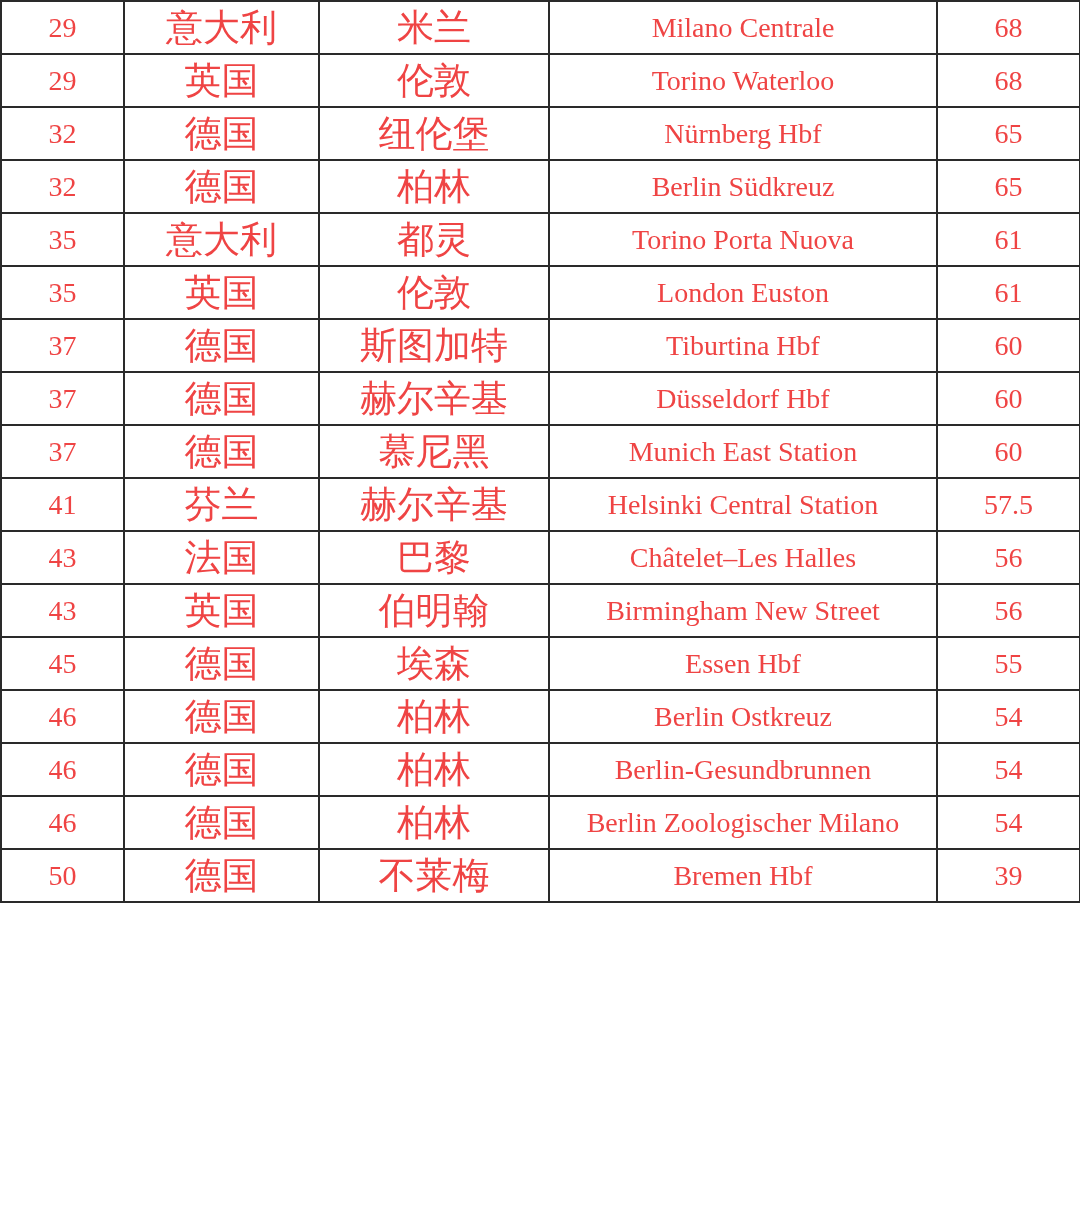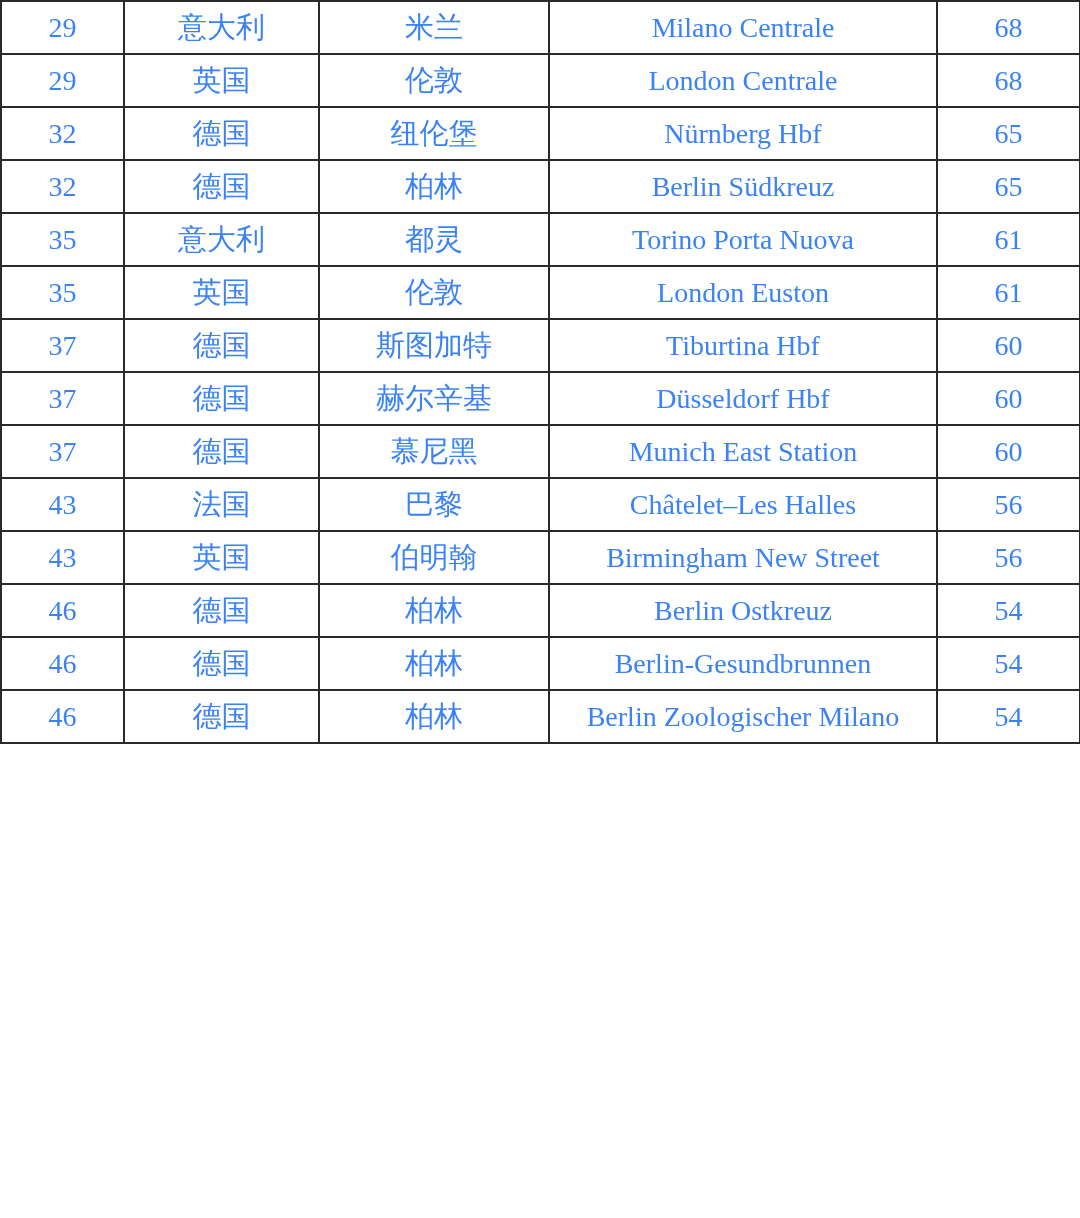--- a/index.html
+++ b/index.html
@@ -2,37 +2,37 @@
 <html><head>
   <meta charset="utf-8">
   <style>
     html, body { margin: 0; padding: 0; background: #ffffff; }
     body { width: 1080px; height: 1218px; overflow: hidden; position: relative; }
     table.stations {
       position: absolute; left: 0; top: 0;
       width: 1079px;
       border-collapse: collapse;
       table-layout: fixed;
-      color: #3b82f6;
+      color: #ef4444;
     }
     table.stations td {
       border: 2px solid #2a2a2a;
       height: 51px;
       padding: 0;
       text-align: center;
       vertical-align: middle;
       font-family: "Liberation Serif", "DejaVu Serif", serif;
       font-size: 28px;
       line-height: 1;
       white-space: nowrap;
       overflow: hidden;
     }
     table.stations td.zh {
       font-family: Liberation Serif, serif;
-      font-size: 29px;
+      font-size: 37px;
     }
     col.c-rank { width: 123px; }
     col.c-country { width: 195px; }
     col.c-city { width: 230px; }
     col.c-station { width: 388px; }
     col.c-value { width: 143px; }
   </style>
 </head>
 <body>
 
@@ -49,21 +49,21 @@
         <td>29</td>
         <td class="zh">意大利</td>
         <td class="zh">米兰</td>
         <td>Milano Centrale</td>
         <td>68</td>
       </tr>
       <tr>
         <td>29</td>
         <td class="zh">英国</td>
         <td class="zh">伦敦</td>
-        <td>London Centrale</td>
+        <td>Torino Waterloo</td>
         <td>68</td>
       </tr>
       <tr>
         <td>32</td>
         <td class="zh">德国</td>
         <td class="zh">纽伦堡</td>
         <td>Nürnberg Hbf</td>
         <td>65</td>
       </tr>
       <tr>
@@ -102,32 +102,46 @@
         <td>60</td>
       </tr>
       <tr>
         <td>37</td>
         <td class="zh">德国</td>
         <td class="zh">慕尼黑</td>
         <td>Munich East Station</td>
         <td>60</td>
       </tr>
       <tr>
+        <td>41</td>
+        <td class="zh">芬兰</td>
+        <td class="zh">赫尔辛基</td>
+        <td>Helsinki Central Station</td>
+        <td>57.5</td>
+      </tr>
+      <tr>
         <td>43</td>
         <td class="zh">法国</td>
         <td class="zh">巴黎</td>
         <td>Châtelet–Les Halles</td>
         <td>56</td>
       </tr>
       <tr>
         <td>43</td>
         <td class="zh">英国</td>
         <td class="zh">伯明翰</td>
         <td>Birmingham New Street</td>
         <td>56</td>
+      </tr>
+      <tr>
+        <td>45</td>
+        <td class="zh">德国</td>
+        <td class="zh">埃森</td>
+        <td>Essen Hbf</td>
+        <td>55</td>
       </tr>
       <tr>
         <td>46</td>
         <td class="zh">德国</td>
         <td class="zh">柏林</td>
         <td>Berlin Ostkreuz</td>
         <td>54</td>
       </tr>
       <tr>
         <td>46</td>
@@ -136,14 +150,21 @@
         <td>Berlin-Gesundbrunnen</td>
         <td>54</td>
       </tr>
       <tr>
         <td>46</td>
         <td class="zh">德国</td>
         <td class="zh">柏林</td>
         <td>Berlin Zoologischer Milano</td>
         <td>54</td>
       </tr>
+      <tr>
+        <td>50</td>
+        <td class="zh">德国</td>
+        <td class="zh">不莱梅</td>
+        <td>Bremen Hbf</td>
+        <td>39</td>
+      </tr>
     </tbody>
 </table>
 
 </body></html>

